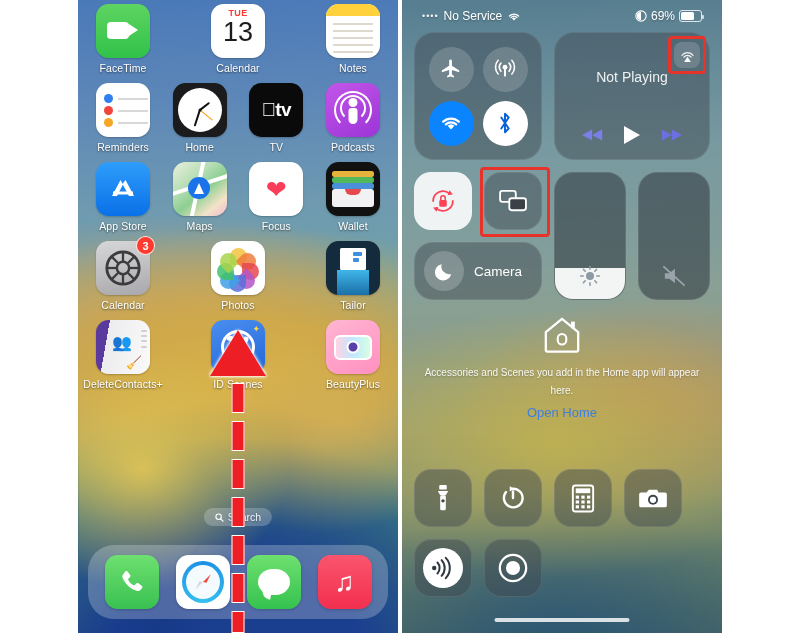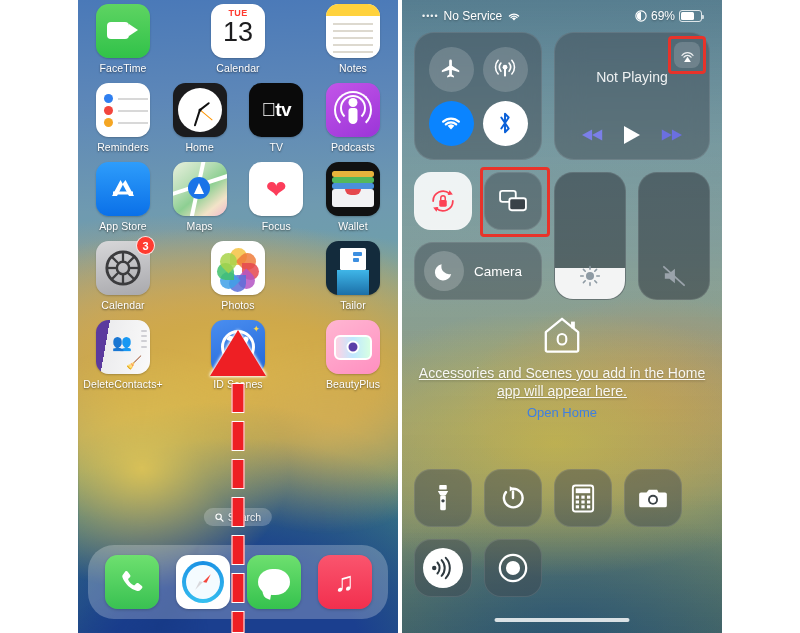--- a/index.html
+++ b/index.html
@@ -225,21 +225,21 @@
              display:flex; align-items:center; justify-content:center;}
   .focus-t{ color:#fff; font-size:13.5px; }
   .sliders{ flex:1; display:flex; gap:12px; }
   .slider{ flex:1; height:128px; border-radius:19px; position:relative; overflow:hidden;
            background:rgba(40,48,56,.52); border:.5px solid rgba(255,255,255,.10);}
   .sl-fill{ position:absolute; left:0; right:0; bottom:0; background:rgba(255,255,255,.93);}
   .sl-ic{ position:absolute; left:0; right:0; bottom:12px; display:flex; justify-content:center;}
 
   .home-sec{ margin-top:14px; text-align:center; }
   .home-ic{ display:flex; justify-content:center; margin-bottom:10px;}
-  .home-txt{ color:rgba(255,255,255,.92); font-size:14px; line-height:18px; text-shadow:0 1px 2px rgba(0,0,0,.25);text-decoration:underline;}
+  .home-txt{ color:rgba(255,255,255,.92); font-size:10px; line-height:18px; text-shadow:0 1px 2px rgba(0,0,0,.25);}
   .home-link{ margin-top:5px; color:#3f7fe0; font-size:13px; }
 
   .utils{ position:absolute; left:0; right:0; bottom:18px; }
   .urow{ display:flex; gap:12px; margin-bottom:12px; }
   .ubtn{ width:58px; height:58px; border-radius:17px; background:rgba(60,70,78,.46);
          border:.5px solid rgba(255,255,255,.10); display:flex; align-items:center; justify-content:center;}
   .homebar{ position:absolute; left:50%; transform:translateX(-50%); bottom:5px; width:135px;
             height:4.5px; border-radius:3px; background:rgba(255,255,255,.82);}
 </style>
 </head>

